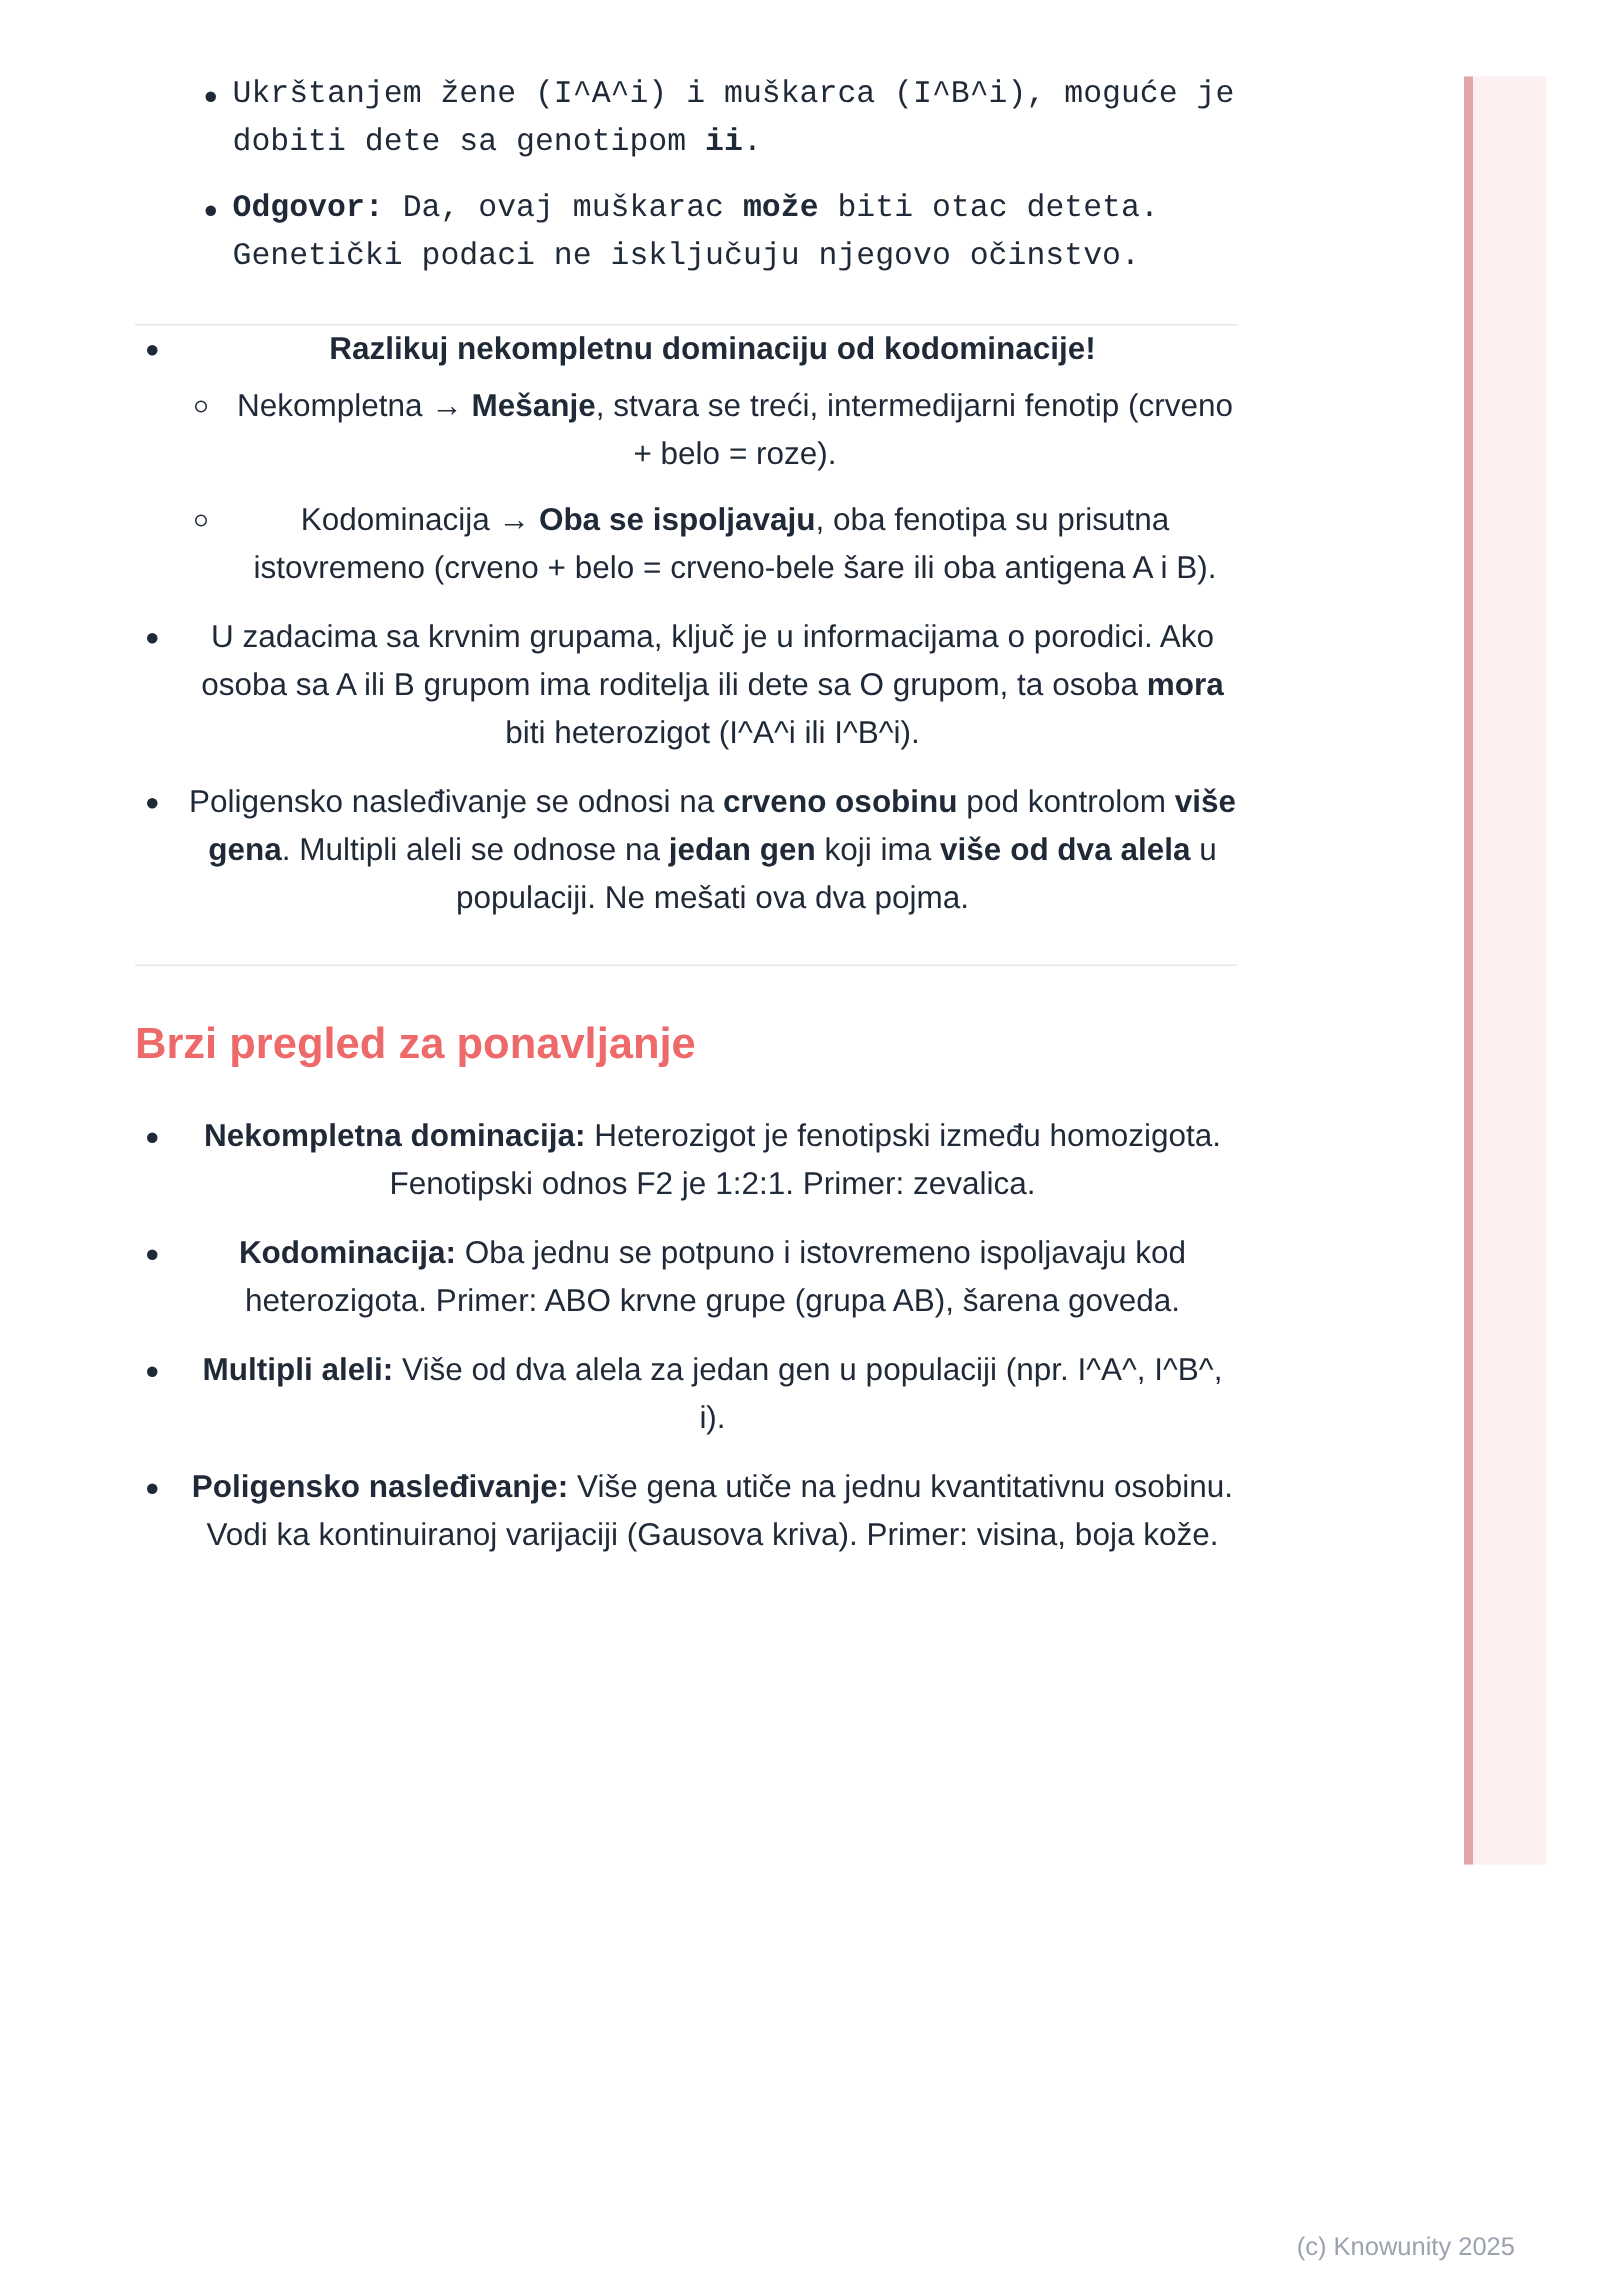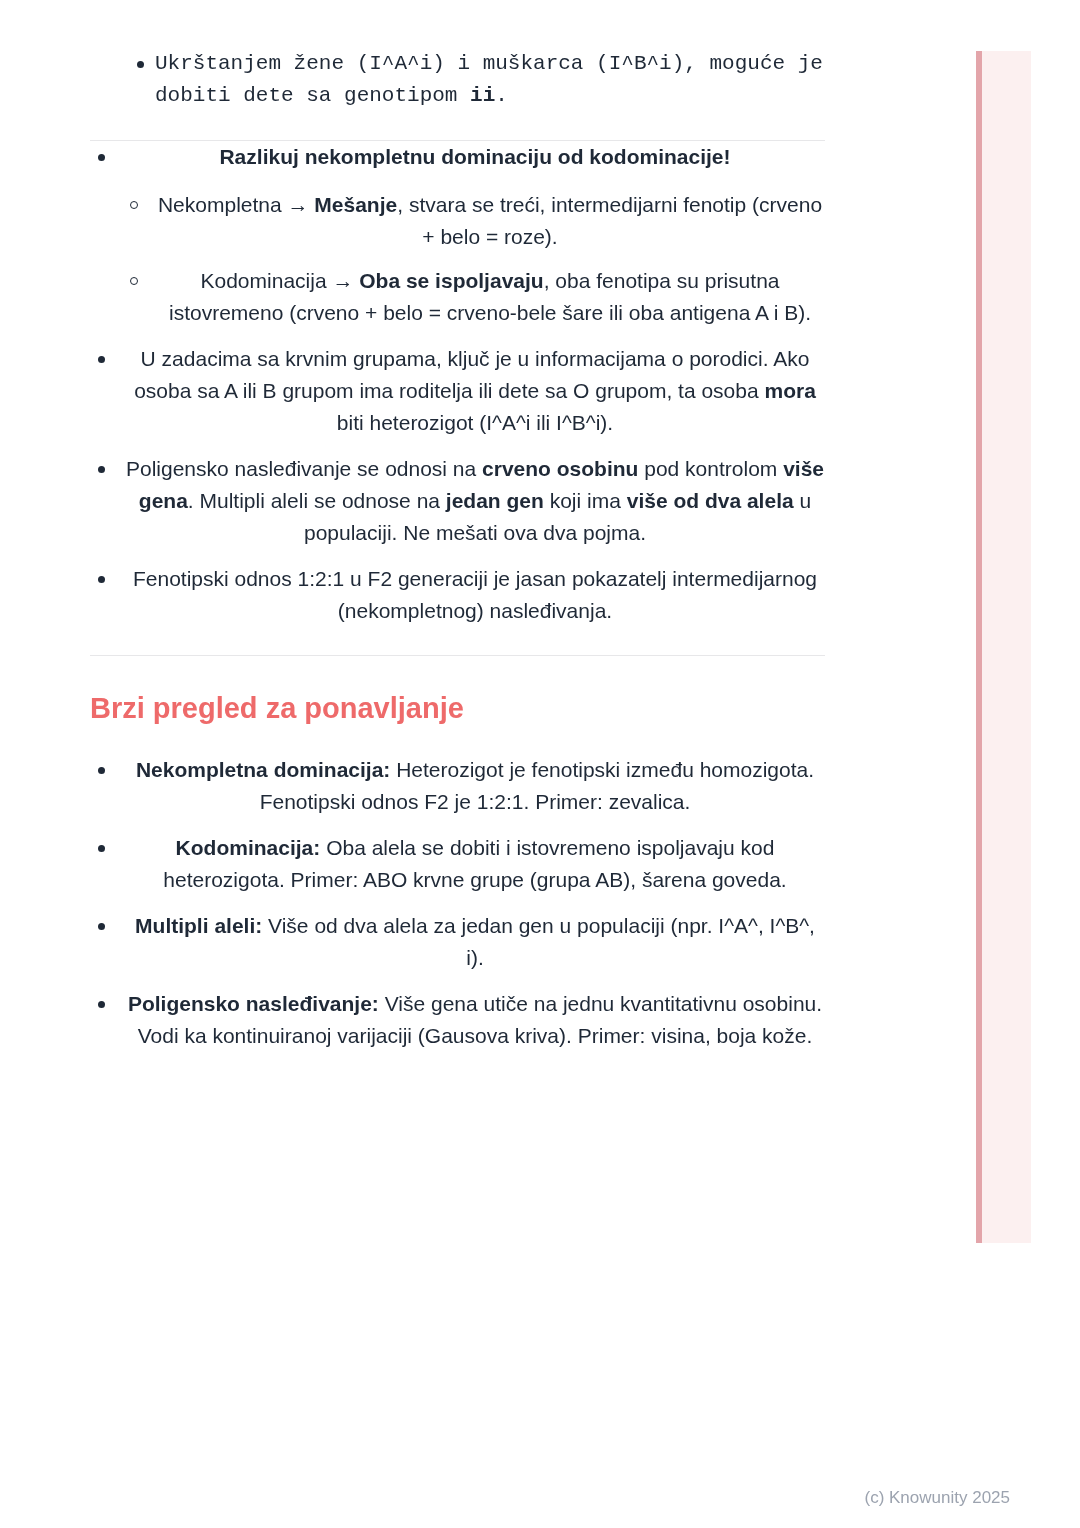--- a/index.html
+++ b/index.html
@@ -58,21 +58,21 @@
   }
 
   
   .lvl1{margin-left:35px;}
   .lvl1 > li{margin-bottom:14px;text-align:center;}
   .lvl1 > li::before{
     content:"";position:absolute;left:-27px;top:13px;
     width:7px;height:7px;border-radius:50%;background:var(--body-text);
   }
   
-  .lvl2{margin-left:30px;margin-top:16px;}
+  .lvl2{margin-left:30px;margin-top:6px;}
   .lvl2 > li{margin-bottom:12px;}
   .lvl2 > li:last-child{margin-bottom:0;}
   .lvl2 > li::before{
     content:"";position:absolute;left:-25px;top:12px;
     width:6px;height:6px;border-radius:50%;
     border:1.5px solid var(--body-text);background:transparent;
   }
 
   .page-footer{
     position:absolute;
@@ -83,44 +83,44 @@
 </style>
 </head>
 <body>
 
 <div class="sidebar-accent"></div>
 
 <div class="content">
 
   <ul class="intro-list">
     <li><span><span>Ukrštanjem žene (I^A^i) i muškarca (I^B^i), moguće je dobiti dete sa genotipom </span><strong>ii</strong><span>.</span></span></li>
+    <li><span><strong>Odgovor:</strong><span> Da, ovaj muškarac </span><strong>može</strong><span> biti otac deteta. Genetički podaci ne isključuju njegovo očinstvo.</span></span></li>
   </ul>
 
   <hr class="divider">
 
 
   <ul class="lvl1">
     <li>
       <span><strong>Razlikuj nekompletnu dominaciju od kodominacije!</strong></span>
       <ul class="lvl2">
         <li><span><span>Nekompletna → </span><strong>Mešanje</strong><span>, stvara se treći, intermedijarni fenotip (crveno + belo = roze).</span></span></li>
         <li><span><span>Kodominacija → </span><strong>Oba se ispoljavaju</strong><span>, oba fenotipa su prisutna istovremeno (crveno + belo = crveno-bele šare ili oba antigena A i B).</span></span></li>
       </ul>
     </li>
     <li><span><span>U zadacima sa krvnim grupama, ključ je u informacijama o porodici. Ako osoba sa A ili B grupom ima roditelja ili dete sa O grupom, ta osoba </span><strong>mora</strong><span> biti heterozigot (I^A^i ili I^B^i).</span></span></li>
     <li><span><span>Poligensko nasleđivanje se odnosi na </span><strong>crveno osobinu</strong><span> pod kontrolom </span><strong>više gena</strong><span>. Multipli aleli se odnose na </span><strong>jedan gen</strong><span> koji ima </span><strong>više od dva alela</strong><span> u populaciji. Ne mešati ova dva pojma.</span></span></li>
-    <li><span><span>Fenotipski odnos 1:2:1 u F2 generaciji je jasan pokazatelj intermedijarnog (nekompletnog) nasleđivanja.</span></span></li>
   </ul>
 
   <hr class="divider">
 
   <h2 class="section-title">Brzi pregled za ponavljanje</h2>
 
   <ul class="lvl1">
     <li><span><strong>Nekompletna dominacija:</strong><span> Heterozigot je fenotipski između homozigota. Fenotipski odnos F2 je 1:2:1. Primer: zevalica.</span></span></li>
-    <li><span><strong>Kodominacija:</strong><span> Oba alela se dobiti i istovremeno ispoljavaju kod heterozigota. Primer: ABO krvne grupe (grupa AB), šarena goveda.</span></span></li>
+    <li><span><strong>Kodominacija:</strong><span> Oba jednu se potpuno i istovremeno ispoljavaju kod heterozigota. Primer: ABO krvne grupe (grupa AB), šarena goveda.</span></span></li>
     <li><span><strong>Multipli aleli:</strong><span> Više od dva alela za jedan gen u populaciji (npr. I^A^, I^B^, i).</span></span></li>
     <li><span><strong>Poligensko nasleđivanje:</strong><span> Više gena utiče na jednu kvantitativnu osobinu. Vodi ka kontinuiranoj varijaciji (Gausova kriva). Primer: visina, boja kože.</span></span></li>
   </ul>
 
 </div>
 
 <div class="page-footer">(c) Knowunity 2025</div>
 
 </body></html>

